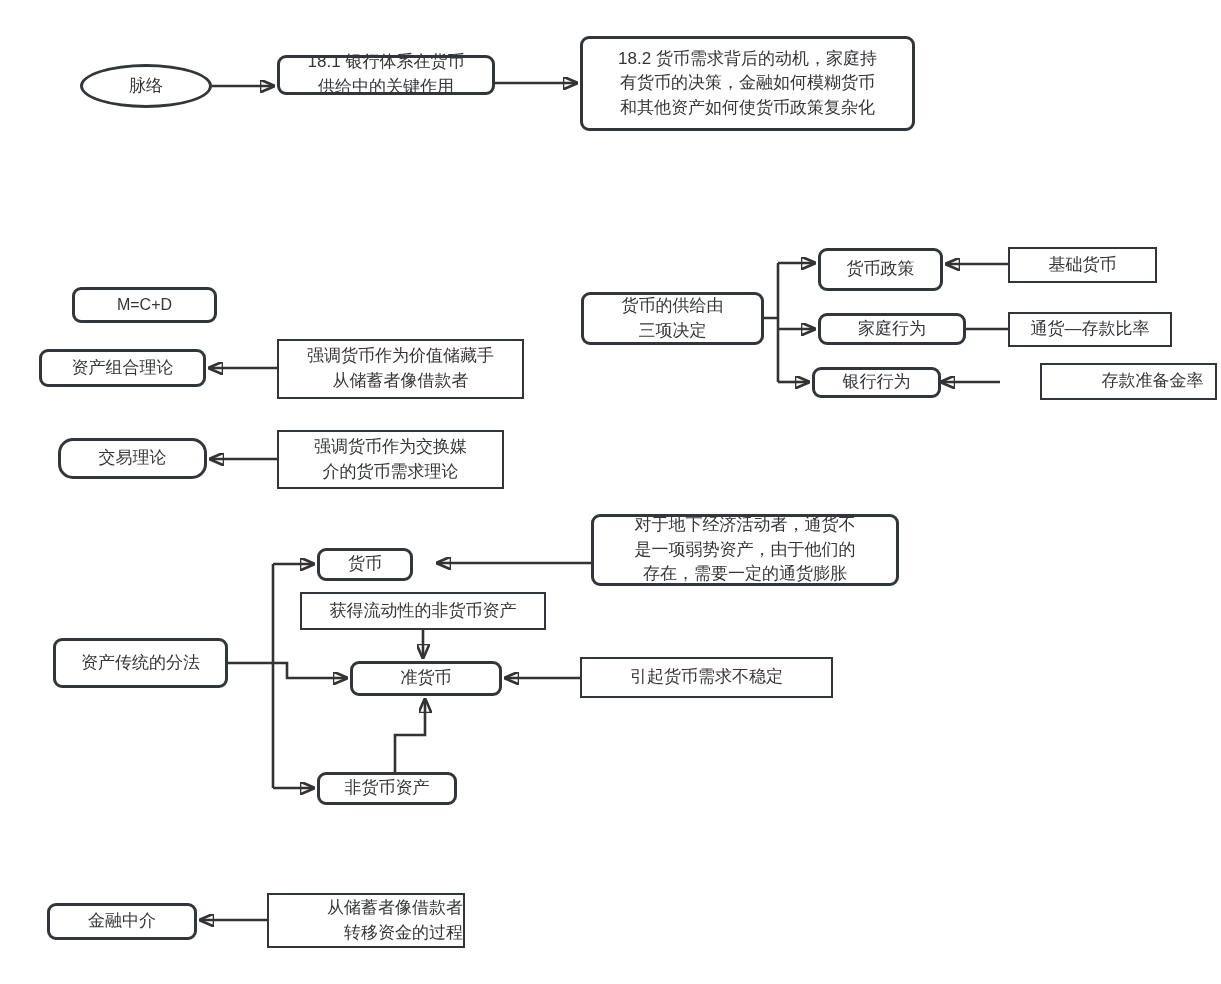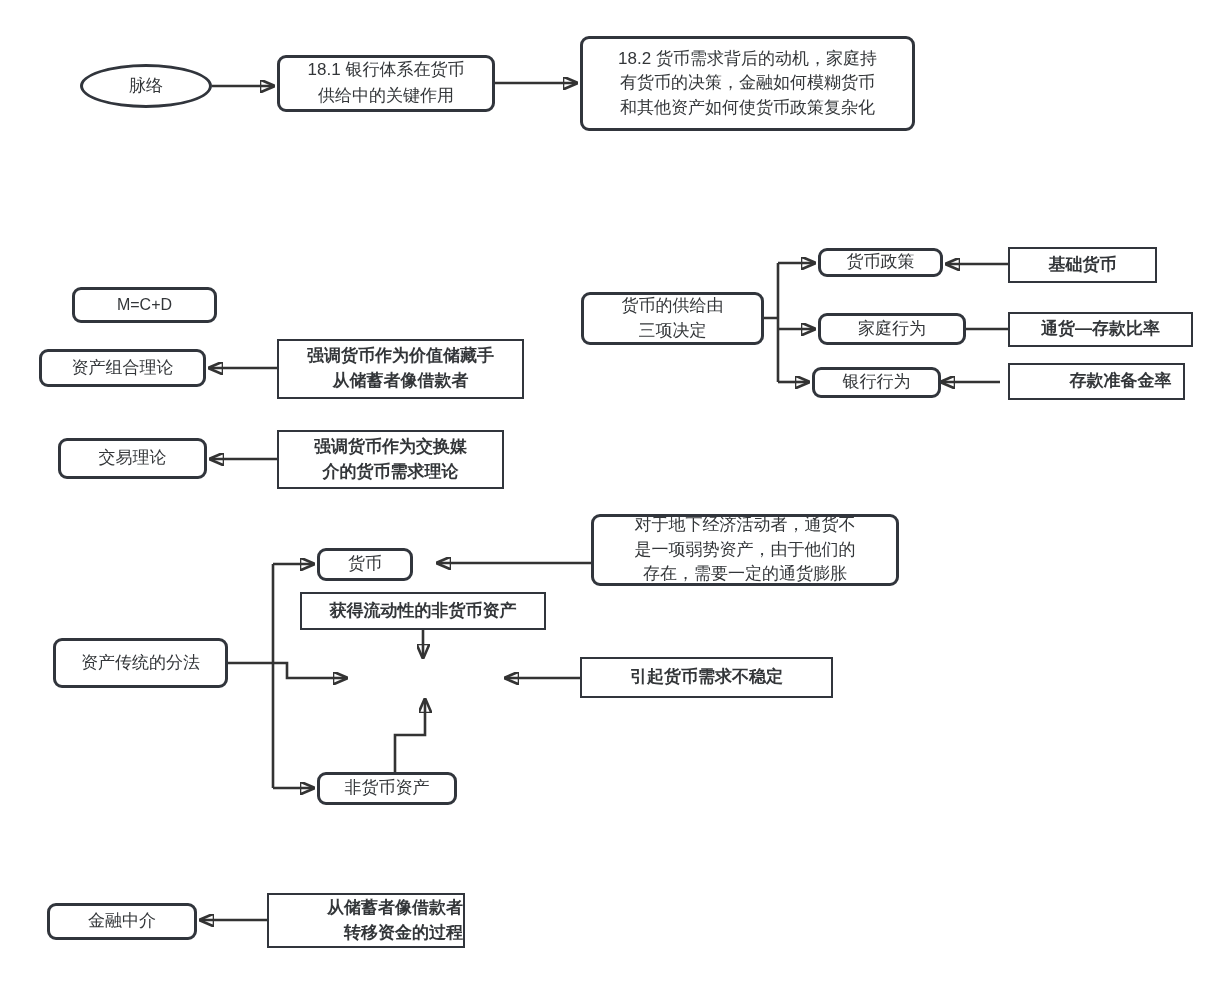--- a/index.html
+++ b/index.html
@@ -22,21 +22,21 @@
     position:absolute;box-sizing:border-box;
     background:#fff;
     border:3px solid var(--stroke);
     border-radius:9px;
     display:flex;flex-direction:column;
     align-items:center;justify-content:center;
     text-align:center;
     font-size:17px;line-height:1.45;
     white-space:nowrap;
   }
-  .note{border-radius:0;border-width:2.5px;font-weight:bold;}
+  .note{border-radius:0;border-width:2.5px;}
   .ellipse{border-radius:50%;}
   .lg{font-size:16px;}
   .node span{display:block;}
 </style>
 </head>
 <body>
 
 <div id="stage">
 
   <svg id="wires" viewBox="0 0 1221 984">
@@ -94,21 +94,21 @@
       </g>
     <g>
         <path d="M 267 920 H 200" marker-end="url(#ah)"></path>
       </g>
   </svg>
 
   <div class="node ellipse" style="left:80px;top:64px;width:132px;height:44px;">
     <span>脉络</span>
   </div>
 
-  <div class="node" style="left:277px;top:55px;width:218px;height:57px;justify-content:space-between;">
+  <div class="node" style="left:277px;top:55px;width:218px;height:40px;">
     <span>18.1 银行体系在货币</span>
     <span>供给中的关键作用</span>
   </div>
 
   <div class="node" style="left:580px;top:36px;width:335px;height:95px;">
     <span>18.2 货币需求背后的动机，家庭持</span>
     <span>有货币的决策，金融如何模糊货币</span>
     <span>和其他资产如何使货币政策复杂化</span>
   </div>
 
@@ -118,55 +118,55 @@
 
   <div class="node" style="left:39px;top:349px;width:167px;height:38px;">
     <span>资产组合理论</span>
   </div>
 
   <div class="node note" style="left:277px;top:339px;width:247px;height:60px;">
     <span>强调货币作为价值储藏手</span>
     <span>从储蓄者像借款者</span>
   </div>
 
-  <div class="node" style="left:58px;top:438px;width:149px;height:41px;">
+  <div class="node" style="left:58px;top:438px;width:149px;height:41px;border-radius:15px;">
     <span>交易理论</span>
   </div>
 
   <div class="node note" style="left:277px;top:430px;width:227px;height:59px;">
     <span>强调货币作为交换媒</span>
     <span>介的货币需求理论</span>
   </div>
 
   <div class="node" style="left:581px;top:292px;width:183px;height:53px;">
     <span>货币的供给由</span>
     <span>三项决定</span>
   </div>
 
-  <div class="node" style="left:818px;top:248px;width:125px;height:29px;">
+  <div class="node" style="left:818px;top:248px;width:125px;height:43px;">
     <span>货币政策</span>
   </div>
 
   <div class="node note" style="left:1008px;top:247px;width:149px;height:36px;">
     <span>基础货币</span>
   </div>
 
   <div class="node" style="left:818px;top:313px;width:148px;height:32px;">
     <span>家庭行为</span>
   </div>
 
-  <div class="node note" style="left:1008px;top:312px;width:185px;height:35px;">
+  <div class="node note" style="left:1008px;top:312px;width:164px;height:35px;">
     <span>通货—存款比率</span>
   </div>
 
   <div class="node" style="left:812px;top:367px;width:129px;height:31px;">
     <span>银行行为</span>
   </div>
 
-  <div class="node note" style="left:1008px;top:363px;width:177px;height:37px;padding-left:48px;">
+  <div class="node note" style="left:1040px;top:363px;width:177px;height:37px;padding-left:48px;">
     <span>存款准备金率</span>
   </div>
 
   <div class="node" style="left:53px;top:638px;width:175px;height:50px;">
     <span>资产传统的分法</span>
   </div>
 
   <div class="node" style="left:317px;top:548px;width:96px;height:33px;">
     <span>货币</span>
   </div>
@@ -174,20 +174,23 @@
   <div class="node" style="left:591px;top:514px;width:308px;height:72px;">
     <span>对于地下经济活动者，通货不</span>
     <span>是一项弱势资产，由于他们的</span>
     <span>存在，需要一定的通货膨胀</span>
   </div>
 
   <div class="node note" style="left:300px;top:592px;width:246px;height:38px;">
     <span>获得流动性的非货币资产</span>
   </div>
 
+  <div class="node" style="left:350px;top:661px;width:152px;height:35px;">
+    <span>准货币</span>
+  </div>
 
   <div class="node note" style="left:580px;top:657px;width:253px;height:41px;">
     <span>引起货币需求不稳定</span>
   </div>
 
   <div class="node" style="left:317px;top:772px;width:140px;height:33px;">
     <span>非货币资产</span>
   </div>
 
   <div class="node" style="left:47px;top:903px;width:150px;height:37px;">

